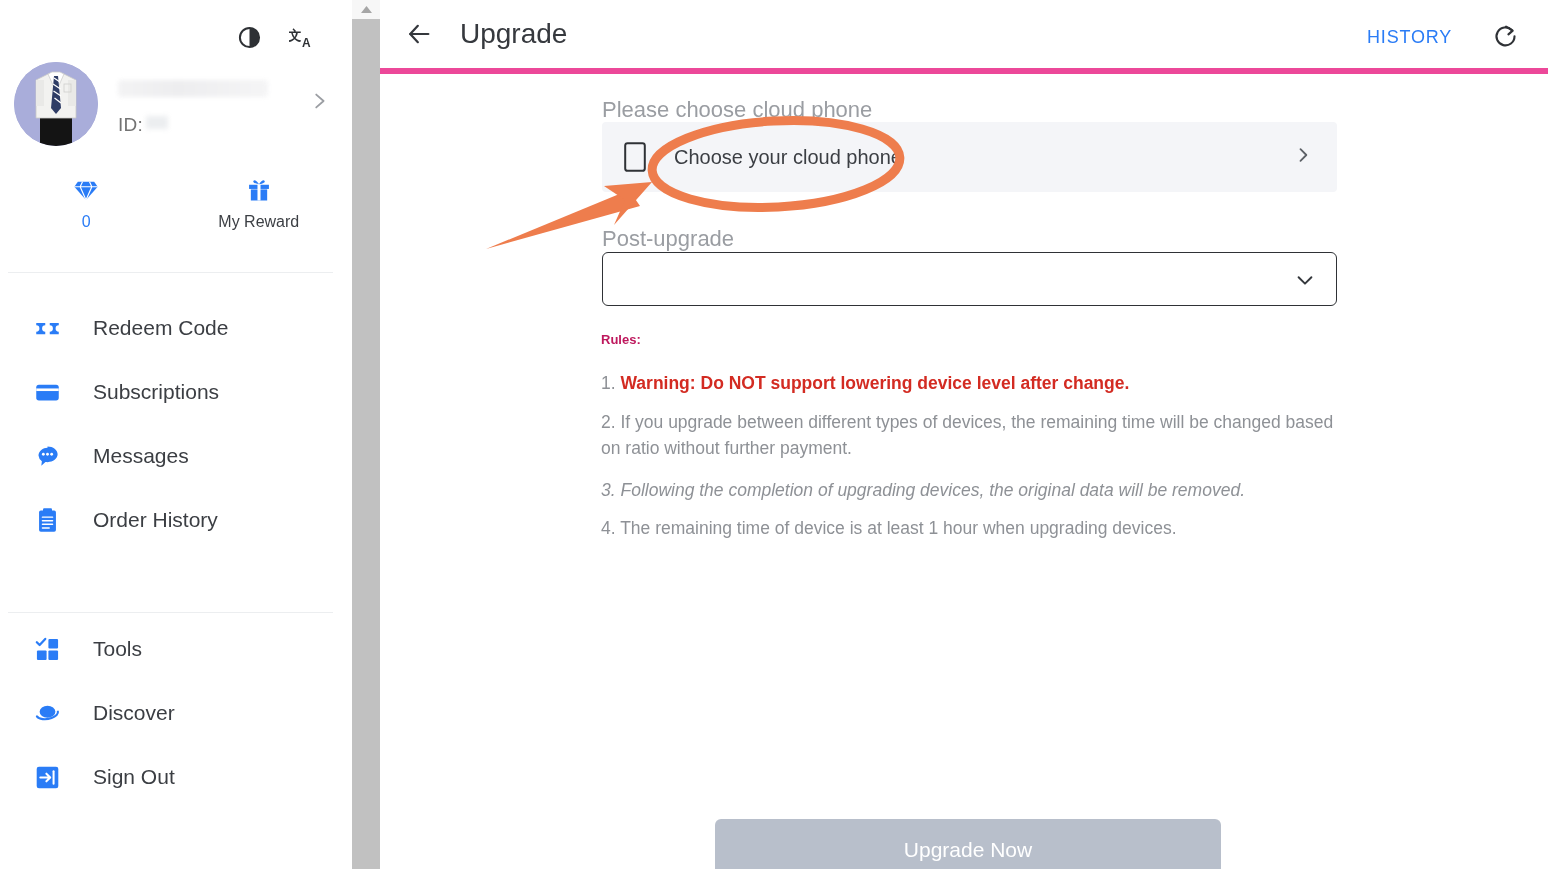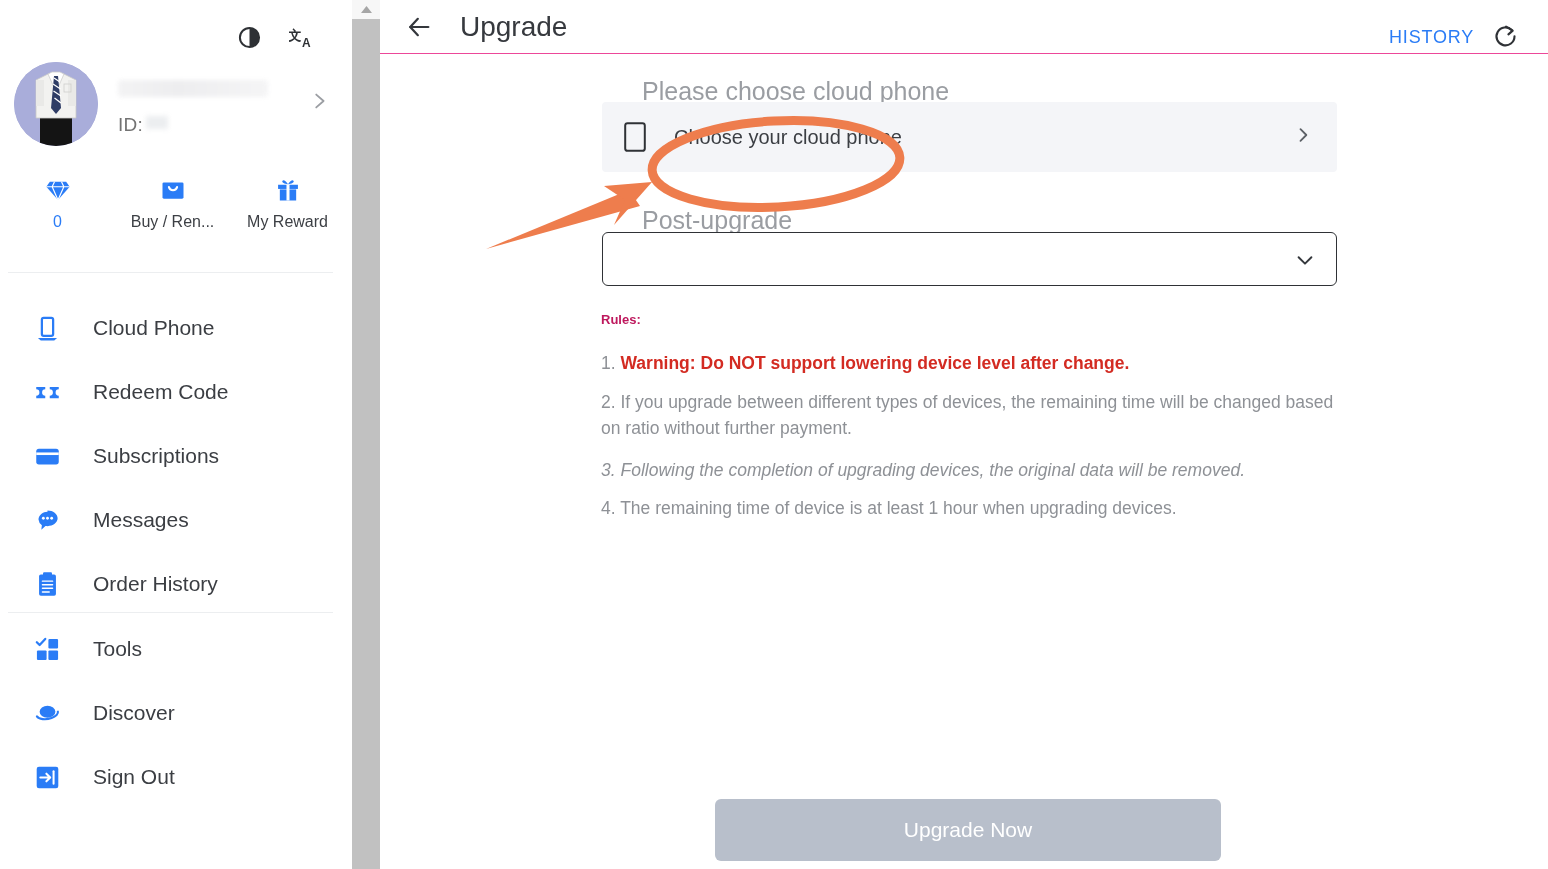--- a/index.html
+++ b/index.html
@@ -98,43 +98,43 @@
     background: #f1f1f1;
   }
   .sc-thumb {
     position: absolute; left: 7px; top: 19px; width: 28px; height: 850px;
     background: #c1c1c1; cursor: pointer;
   }
 
   
   .main { position: relative; flex: 1 1 auto; height: 869px; background: #ffffff; }
   .topbar {
-    position: relative; height: 54px; width: 100%;
-    border-bottom: 1px solid #ec4899;
+    position: relative; height: 74px; width: 100%;
+    border-bottom: 6px solid #ec4899;
     display: flex; align-items: center;
   }
   .back-btn {
     margin-left: 22px; width: 34px; height: 34px;
     display: flex; align-items: center; justify-content: center; cursor: pointer;
   }
   .page-title {
     margin-left: 24px; font-size: 28px; color: #36393e; font-weight: 400;
   }
   .top-right {
     position: absolute; right: 28px; top: 0; height: 74px;
-    display: flex; align-items: center; gap: 16px;
+    display: flex; align-items: center; gap: 38px;
   }
   .history-link {
     font-size: 18px; color: #2a7cf6; letter-spacing: .8px; cursor: pointer;
   }
   .refresh-btn { width: 30px; height: 30px; display: flex; align-items: center; justify-content: center; cursor: pointer; }
 
   .content { position: relative; padding-top: 22px; }
   .field-label {
-    position: absolute; font-size: 25px; color: #9a9da2; margin-left: 40px;
+    position: absolute; font-size: 22px; color: #9a9da2;
   }
   #lbl-choose { left: 222px; top: 23px; }
   #lbl-post   { left: 222px; top: 152px; }
 
   .picker-row {
     position: absolute; left: 222px; top: 48px;
     width: 735px; height: 70px;
     background: #f4f5f8; border-radius: 4px;
     display: flex; align-items: center; cursor: pointer;
   }
@@ -228,49 +228,33 @@
     <div class="quick-row">
       <div class="quick-item">
         <svg width="28" height="28" viewBox="0 0 24 24">
           <path d="M5 5h14l3 4.2-10 11.3L2 9.2Z" fill="#2a7cf6"></path>
           <path d="M2 9.2h20M9 5 7 9.2l5 11.3M15 5l2 4.2-5 11.3" stroke="#ffffff" stroke-width="1" fill="none"></path>
         </svg>
         <span class="quick-label blue">0</span>
       </div>
       <div class="quick-item">
         <svg width="28" height="28" viewBox="0 0 24 24">
-          <rect x="3" y="5.5" width="18" height="14" rx="1.2" fill="#2a7cf6"></rect>
-          <path d="M8.5 9.5a3.6 3.6 0 0 0 7 0" stroke="#ffffff" stroke-width="1.8" fill="none" stroke-linecap="round"></path>
-        </svg>
-        <span class="quick-label">Buy / Ren...</span>
-      </div>
-      <div class="quick-item">
-        <svg width="28" height="28" viewBox="0 0 24 24">
           <rect x="3.5" y="7.5" width="17" height="3.6" fill="#2a7cf6"></rect>
           <rect x="5" y="11.5" width="14" height="9.5" fill="#2a7cf6"></rect>
           <rect x="10.7" y="7" width="2.6" height="14" fill="#ffffff"></rect>
           <path d="M12 7C10 4 8 3 7.2 4.2 6.4 5.4 9 6.8 12 7Zm0 0c2-3 4-4 4.8-2.8.8 1.2-1.8 2.6-4.8 2.8Z" fill="#2a7cf6"></path>
         </svg>
         <span class="quick-label">My Reward</span>
       </div>
     </div>
 
     <div class="sb-divider" id="div1"></div>
     <div class="sb-divider" id="div2"></div>
 
     <nav class="menu">
-      <div class="menu-item">
-        <span class="mi-ico">
-          <svg width="27" height="27" viewBox="0 0 24 24">
-            <rect x="7" y="2.5" width="10" height="16" rx="1.6" fill="none" stroke="#2a7cf6" stroke-width="2"></rect>
-            <path d="M3.5 20.5h17l-2.5 2.2h-12Z" fill="#2a7cf6"></path>
-          </svg>
-        </span>
-        <span class="mi-label">Cloud Phone</span>
-      </div>
       <div class="menu-item">
         <span class="mi-ico">
           <svg width="27" height="27" viewBox="0 0 24 24">
             <path d="M2 7h8v2.2a2.2 2.2 0 0 0 0 5.6V17H2v-2.2a2.2 2.2 0 0 0 0-5.6Z" fill="#2a7cf6"></path>
             <path d="M14 7h8v2.2a2.2 2.2 0 0 0 0 5.6V17h-8v-2.2a2.2 2.2 0 0 0 0-5.6Z" fill="#2a7cf6"></path>
           </svg>
         </span>
         <span class="mi-label">Redeem Code</span>
       </div>
       <div class="menu-item">

